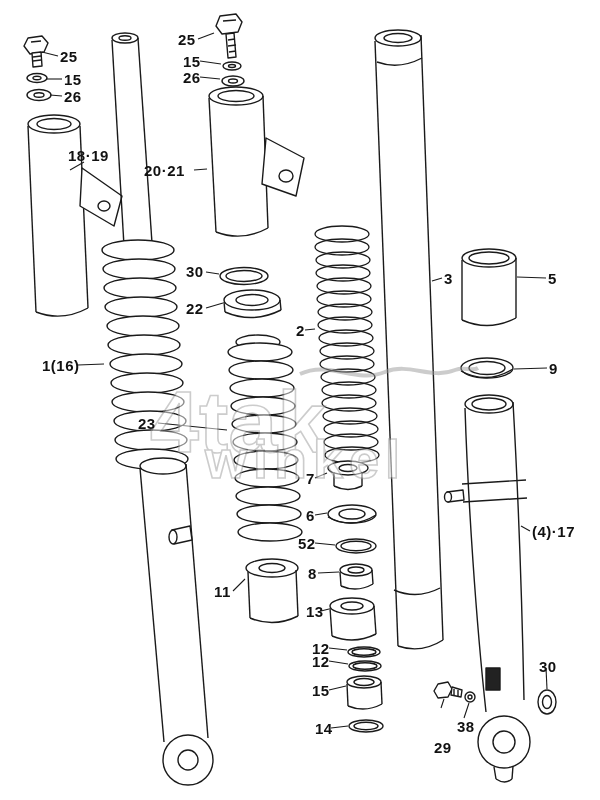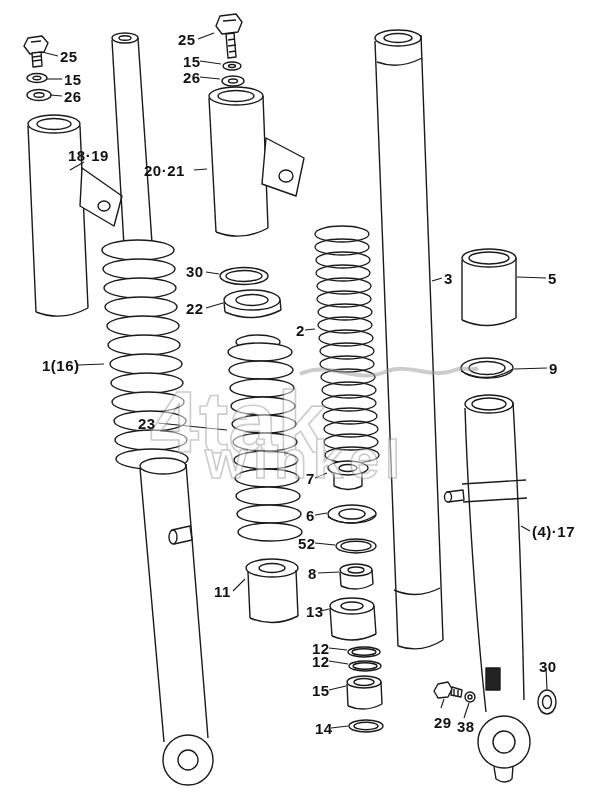--- a/index.html
+++ b/index.html
@@ -339,16 +339,16 @@
 <div class="part-label" style="left:306px;top:604px">13</div>
 <div class="part-label" style="left:312px;top:641px">12</div>
 <div class="part-label" style="left:312px;top:654px">12</div>
 <div class="part-label" style="left:312px;top:683px">15</div>
 <div class="part-label" style="left:315px;top:721px">14</div>
 <div class="part-label" style="left:444px;top:271px">3</div>
 <div class="part-label" style="left:548px;top:271px">5</div>
 <div class="part-label" style="left:549px;top:361px">9</div>
 <div class="part-label" style="left:532px;top:524px">(4)·17</div>
 <div class="part-label" style="left:539px;top:659px">30</div>
-<div class="part-label" style="left:434px;top:715px">29</div>
+<div class="part-label" style="left:434px;top:740px">29</div>
 <div class="part-label" style="left:457px;top:719px">38</div>
 
 </div>
 
 </body></html>

